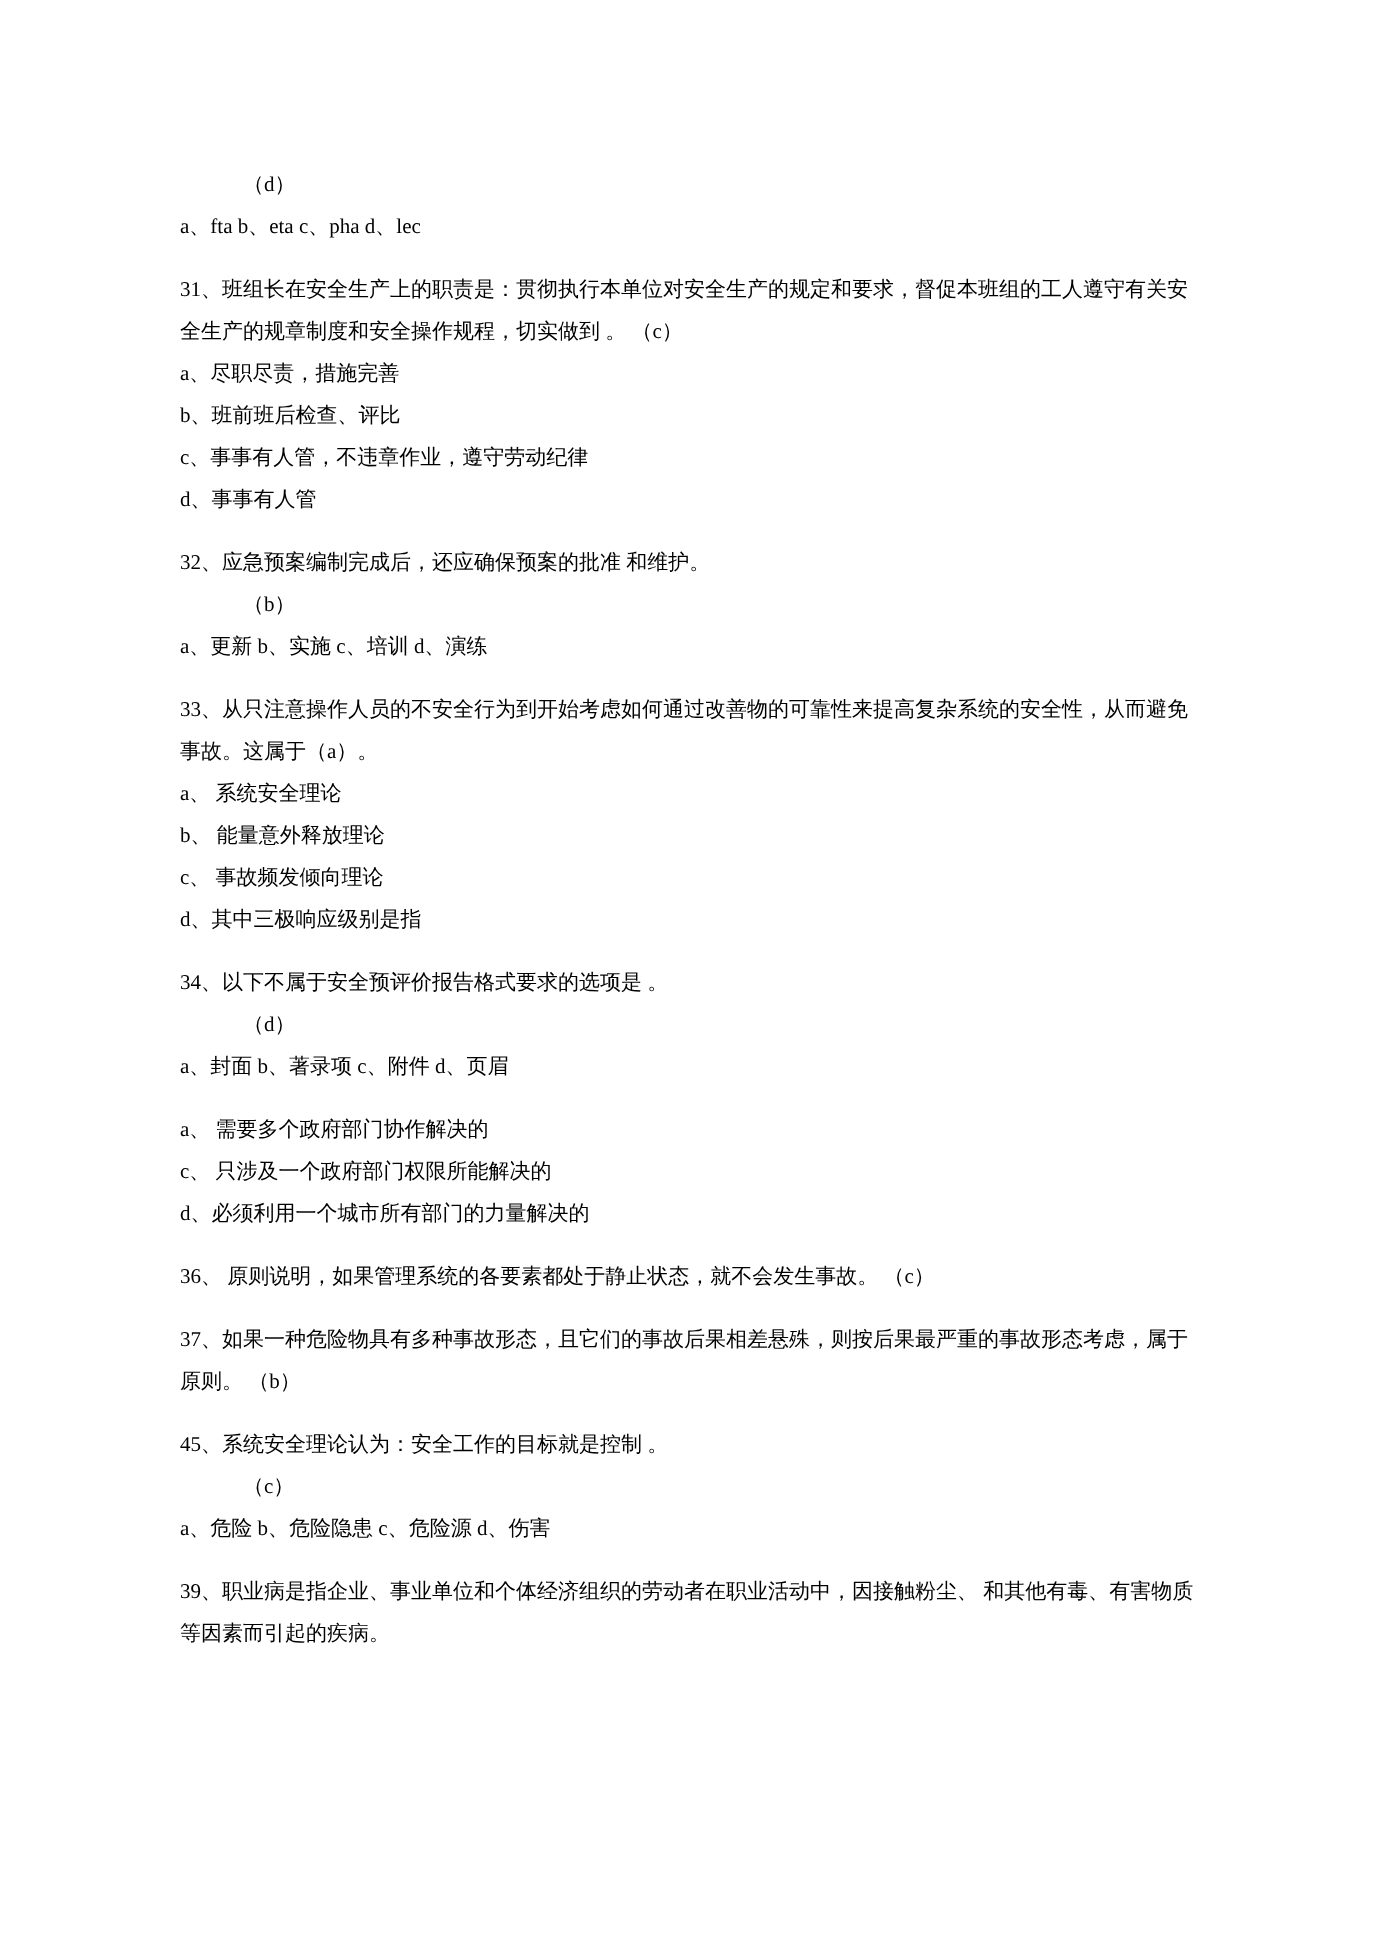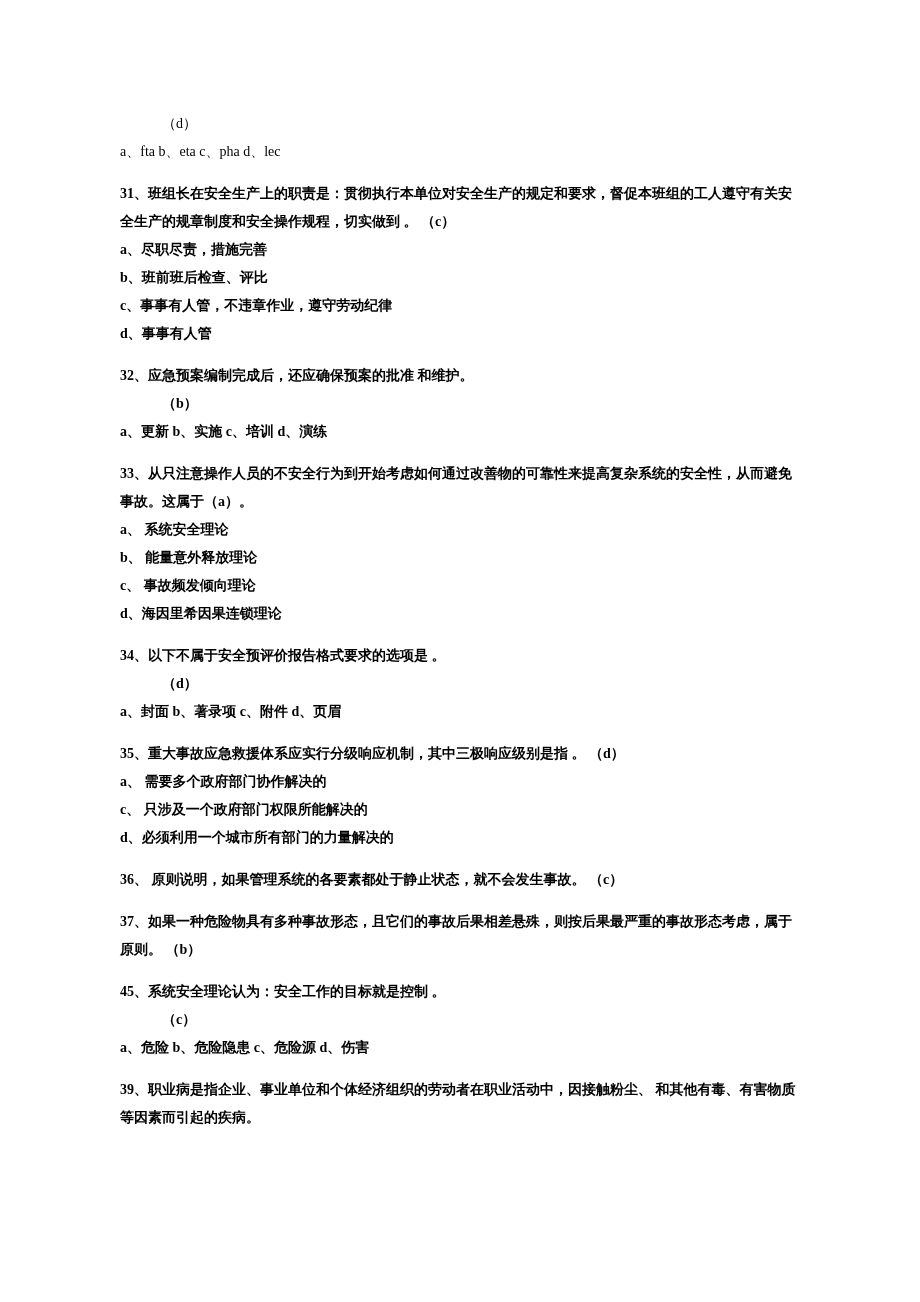--- a/index.html
+++ b/index.html
@@ -15,21 +15,20 @@
     width: 920px;
     min-height: 1302px;
     padding: 110px 120px 60px 120px;
     box-sizing: border-box;
   }
   .indent {
     padding-left: 42px;
   }
   .block {
     margin-top: 14px;
-    font-weight: bold;
   }
 </style>
 </head>
 <body>
 
 <div class="page">
 
   <div class="indent">（d）</div>
   <div>a、fta    b、eta      c、pha       d、lec</div>
 
@@ -45,31 +44,30 @@
     <div>32、应急预案编制完成后，还应确保预案的批准           和维护。</div>
     <div class="indent">（b）</div>
     <div>a、更新       b、实施       c、培训      d、演练</div>
   </div>
 
   <div class="block">
     <div>33、从只注意操作人员的不安全行为到开始考虑如何通过改善物的可靠性来提高复杂系统的安全性，从而避免事故。这属于（a）。</div>
     <div>a、    系统安全理论</div>
     <div>b、    能量意外释放理论</div>
     <div>c、    事故频发倾向理论</div>
-    <div>d、海因里希因果连锁理论</div>
+    <div>d、其中三极响应级别是指</div>
   </div>
 
   <div class="block">
     <div>34、以下不属于安全预评价报告格式要求的选项是        。</div>
     <div class="indent">（d）</div>
     <div>a、封面      b、著录项      c、附件     d、页眉</div>
   </div>
 
   <div class="block">
-    <div>35、重大事故应急救援体系应实行分级响应机制，其中三极响应级别是指           。    （d）</div>
     <div>a、    需要多个政府部门协作解决的</div>
     <div>c、    只涉及一个政府部门权限所能解决的</div>
     <div>d、必须利用一个城市所有部门的力量解决的</div>
   </div>
 
   <div class="block">
     <div>36、          原则说明，如果管理系统的各要素都处于静止状态，就不会发生事故。       （c）</div>
   </div>
 
   <div class="block">

